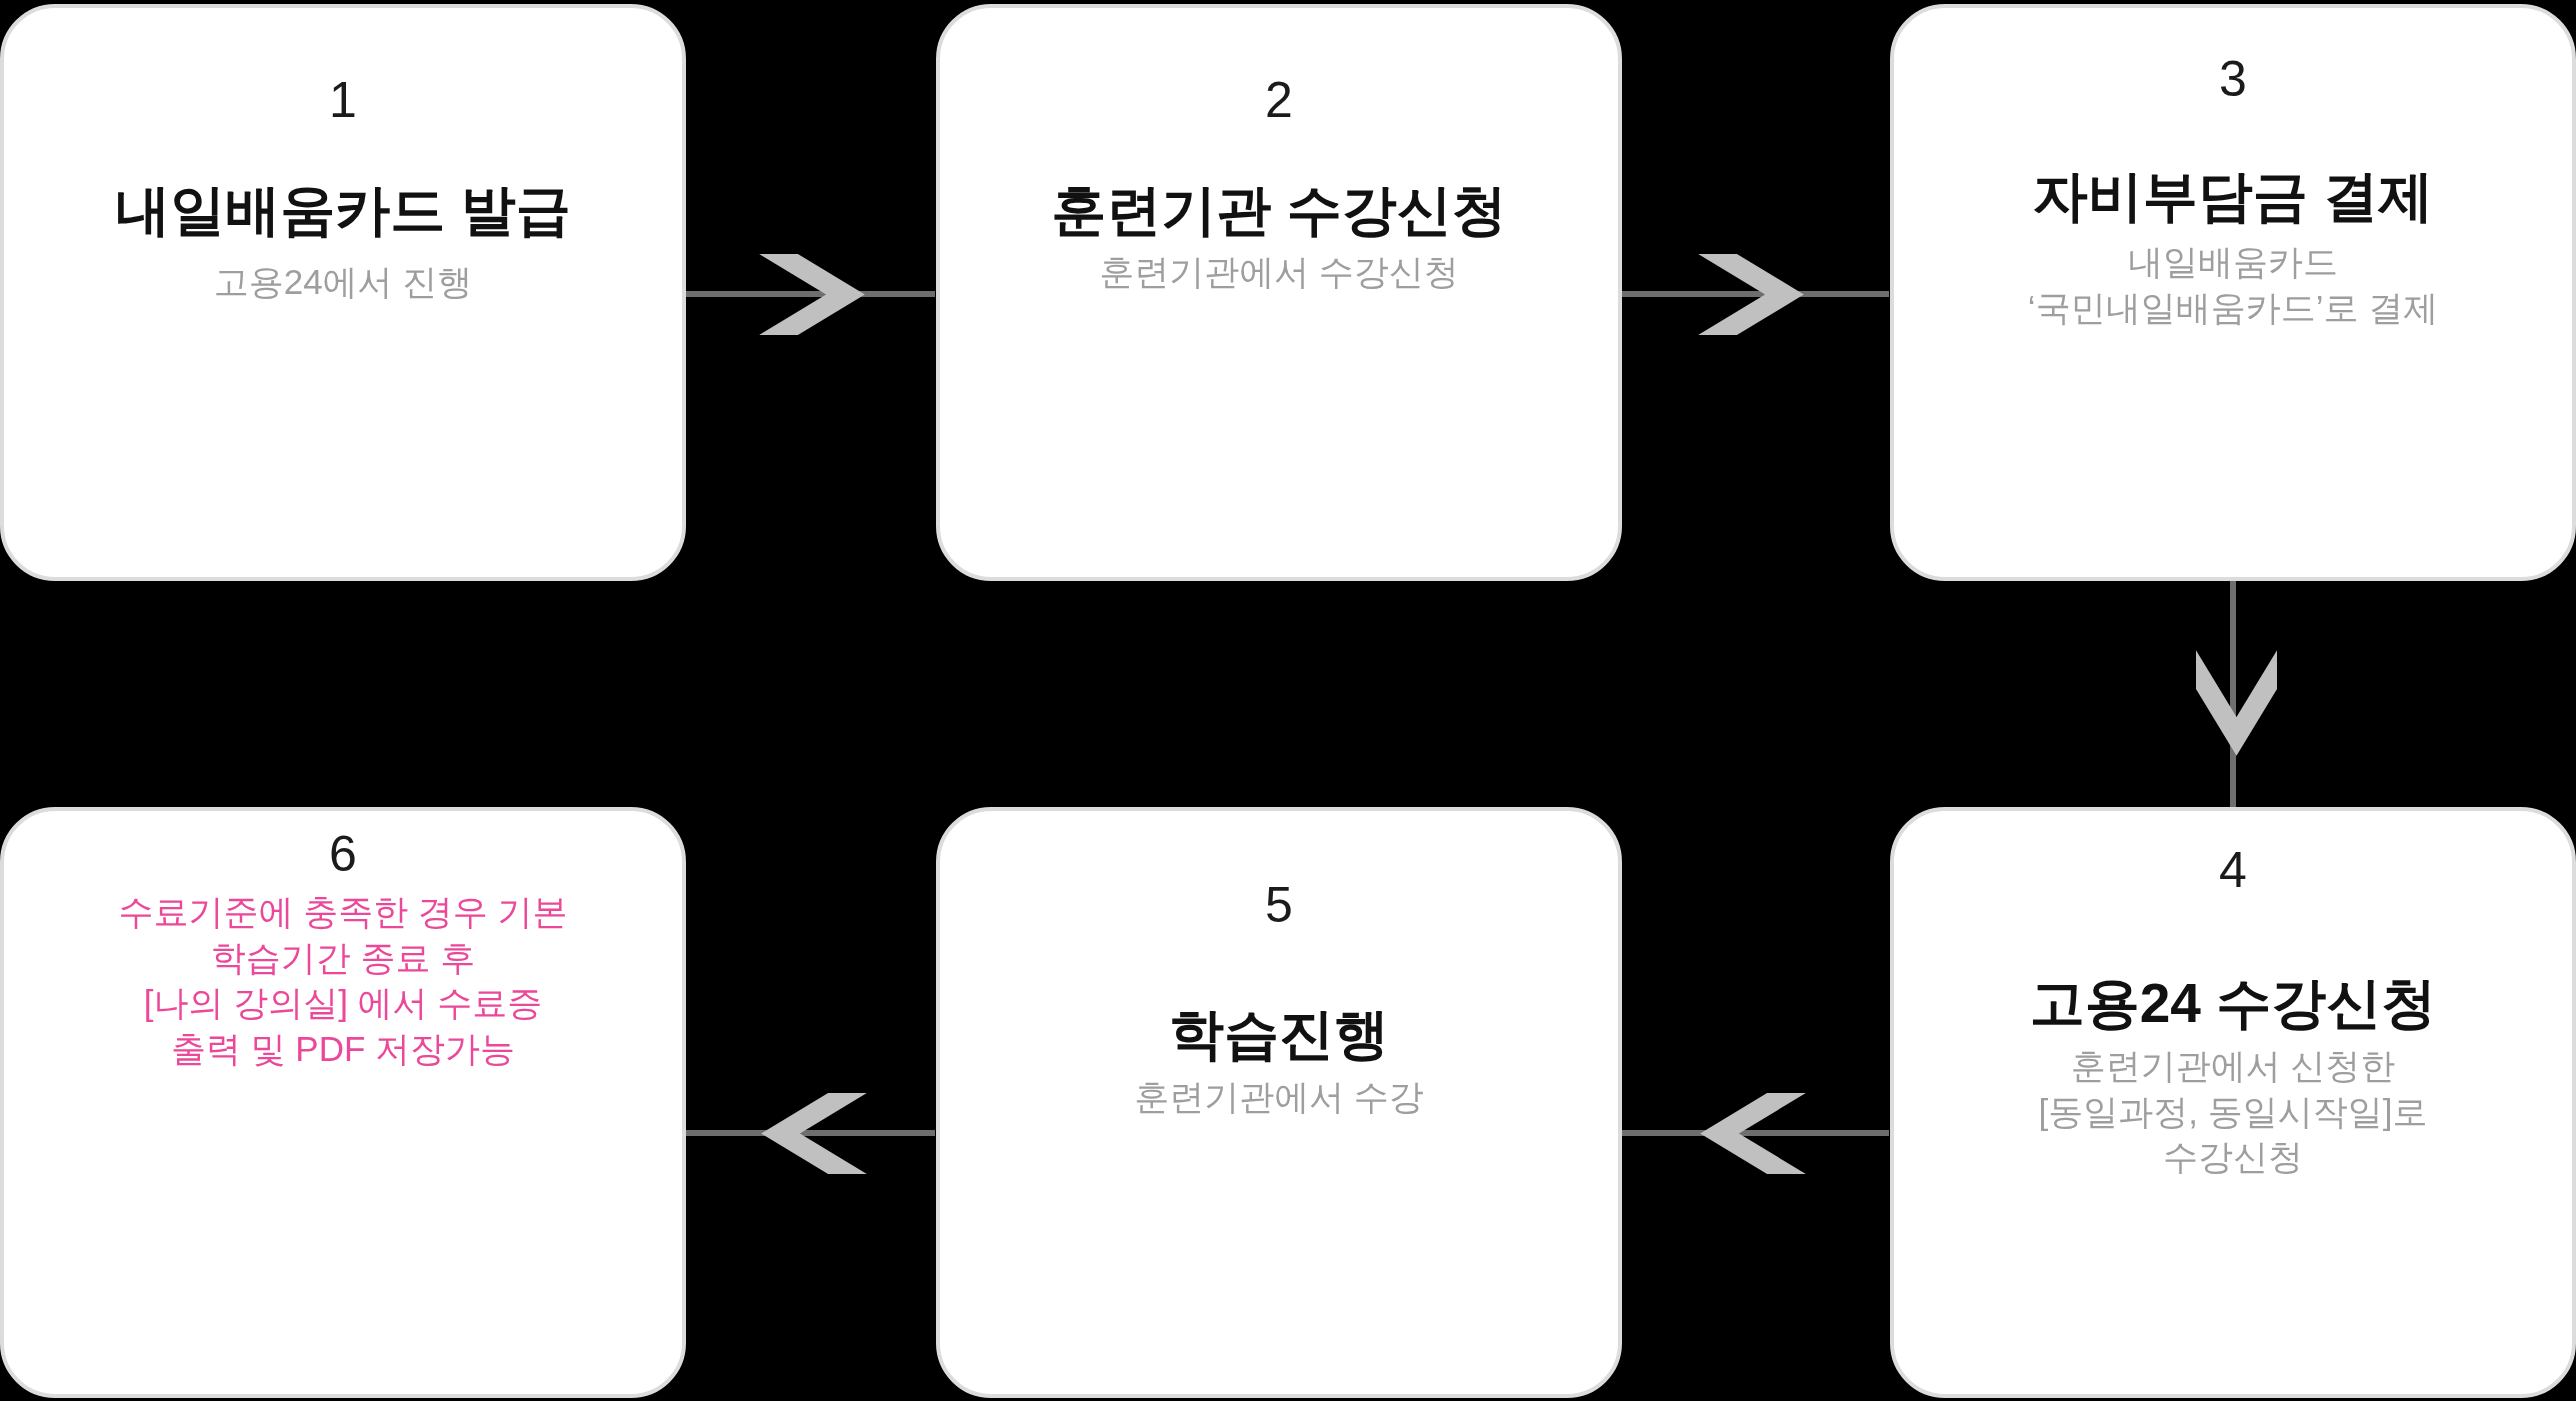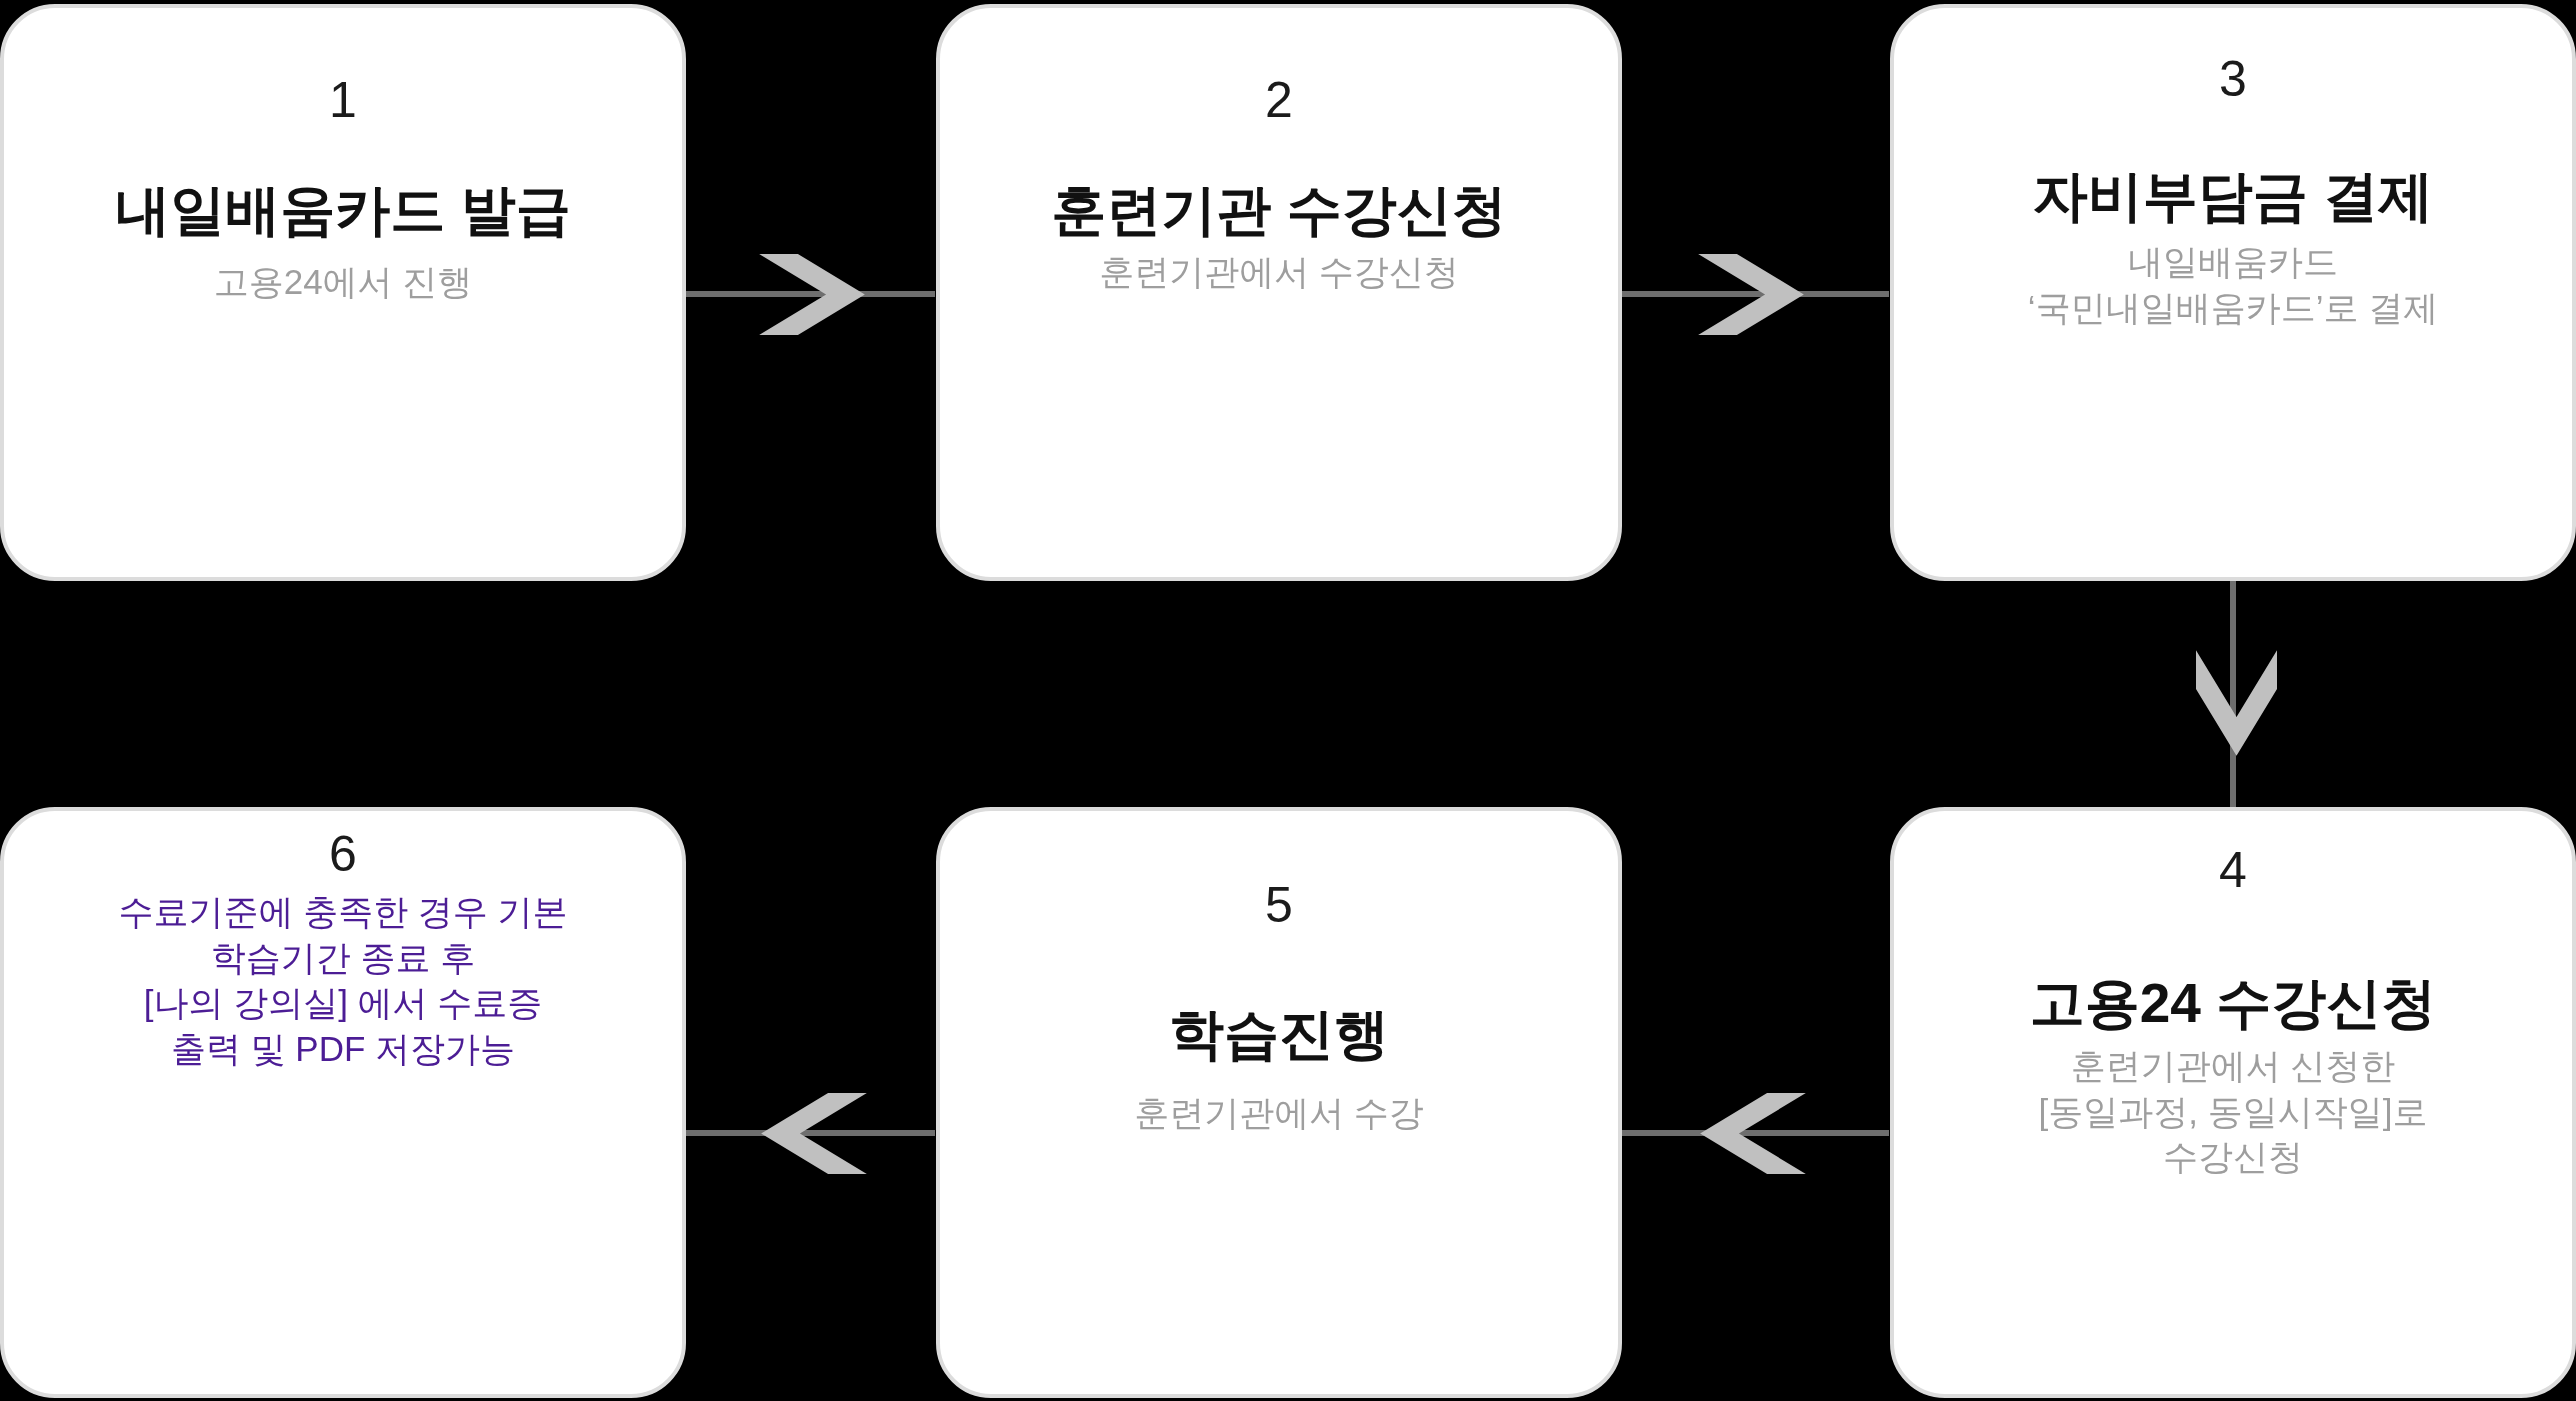--- a/index.html
+++ b/index.html
@@ -74,21 +74,21 @@
   #card-3 .card-num   { margin-top: 46px; }
   #card-3 .card-title { margin-top: 62px; }
   #card-3 .card-sub   { margin-top: 12.4px; }
 
   #card-4 .card-num   { margin-top: 34px; }
   #card-4 .card-title { margin-top: 78px; }
   #card-4 .card-sub   { margin-top: 8.8px; }
 
   #card-5 .card-num   { margin-top: 69px; }
   #card-5 .card-title { margin-top: 74px; }
-  #card-5 .card-sub   { margin-top: 24px; }
+  #card-5 .card-sub   { margin-top: 8px; }
 
   #card-6 .card-num   { margin-top: 17.7px; }
   #card-6 .card-title { margin-top: 69px; }
   #card-6 .card-sub   { margin-top: 10.6px; }
 
   
   .conn-line-h {
     position: absolute;
     height: 6.2px;
     background: #6e6e6e;
@@ -196,21 +196,21 @@
   <div class="card" id="card-5" style="background: rgb(255, 255, 255); border-color: rgb(220, 220, 220);">
     <div class="card-num">5</div>
     <div class="card-title" style="color: rgb(17, 17, 17);">학습진행</div>
     <div class="card-sub" style="color: rgb(158, 158, 158);">
         <span class="sub-line">훈련기관에서 수강</span>
       </div>
   </div>
 
   <div class="card" id="card-6" style="background: rgb(255, 255, 255); border-color: rgb(220, 220, 220);">
     <div class="card-num">6</div>
-    <div class="card-sub" style="color: #4c1d95;">
+    <div class="card-sub" style="color: #ec4899;">
         <span class="sub-line">수료기준에 충족한 경우 기본</span>
         <span class="sub-line">학습기간 종료 후</span>
         <span class="sub-line">[나의 강의실] 에서 수료증</span>
         <span class="sub-line">출력 및 PDF 저장가능</span>
       </div>
   </div>
 
 </div>
 
 

